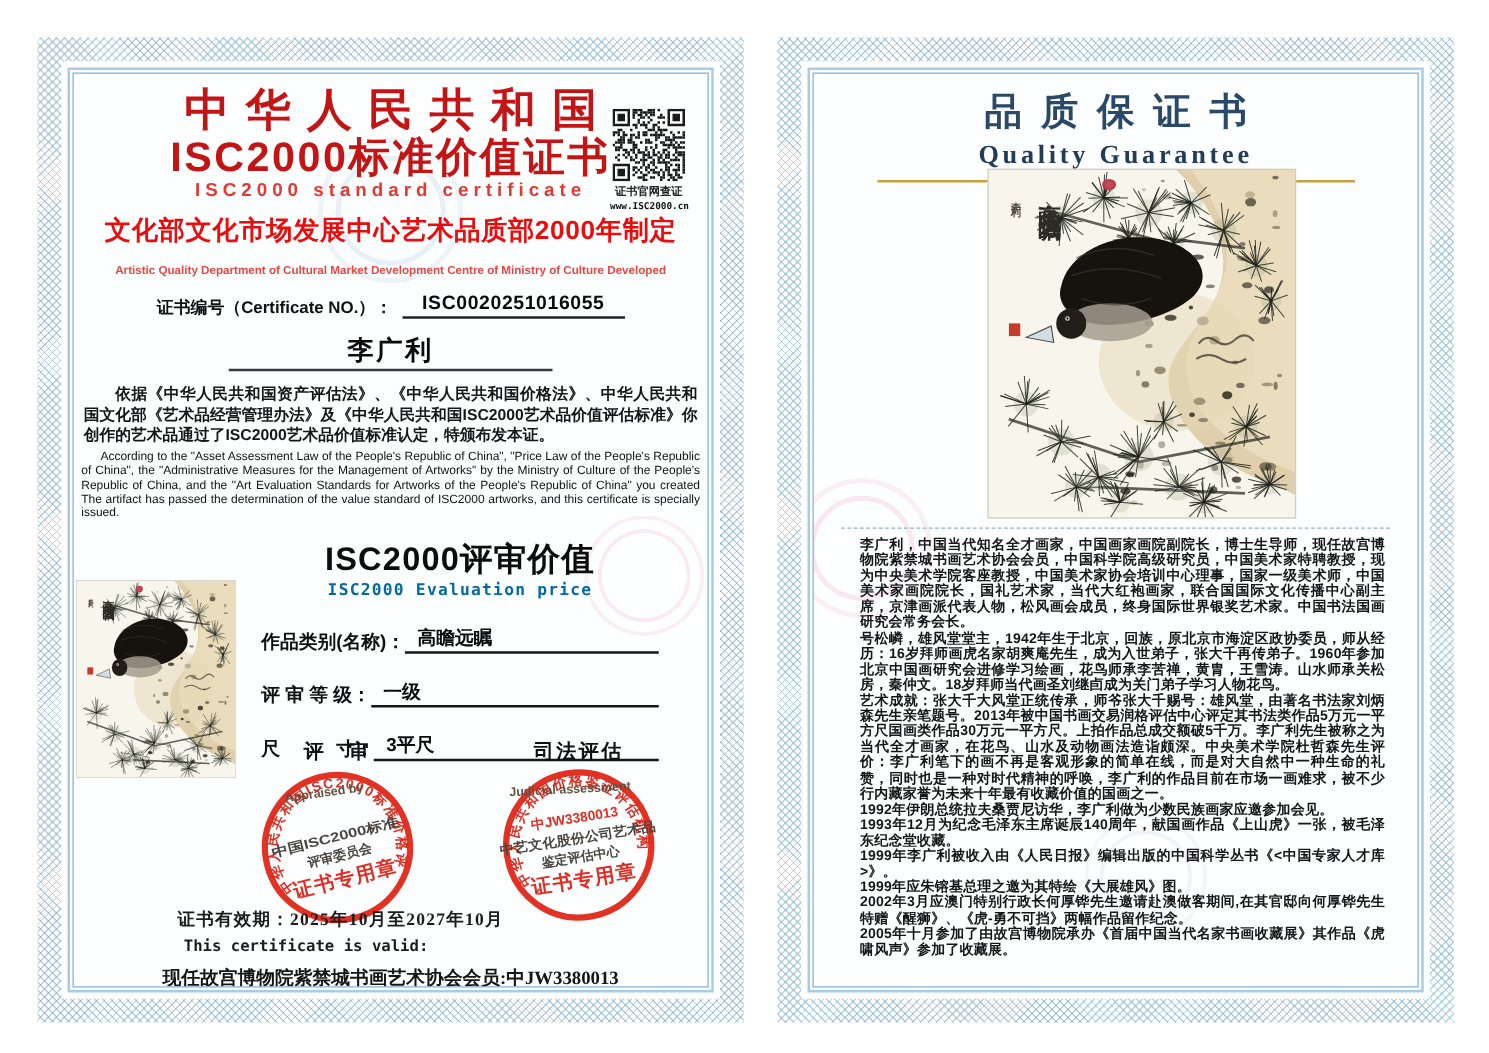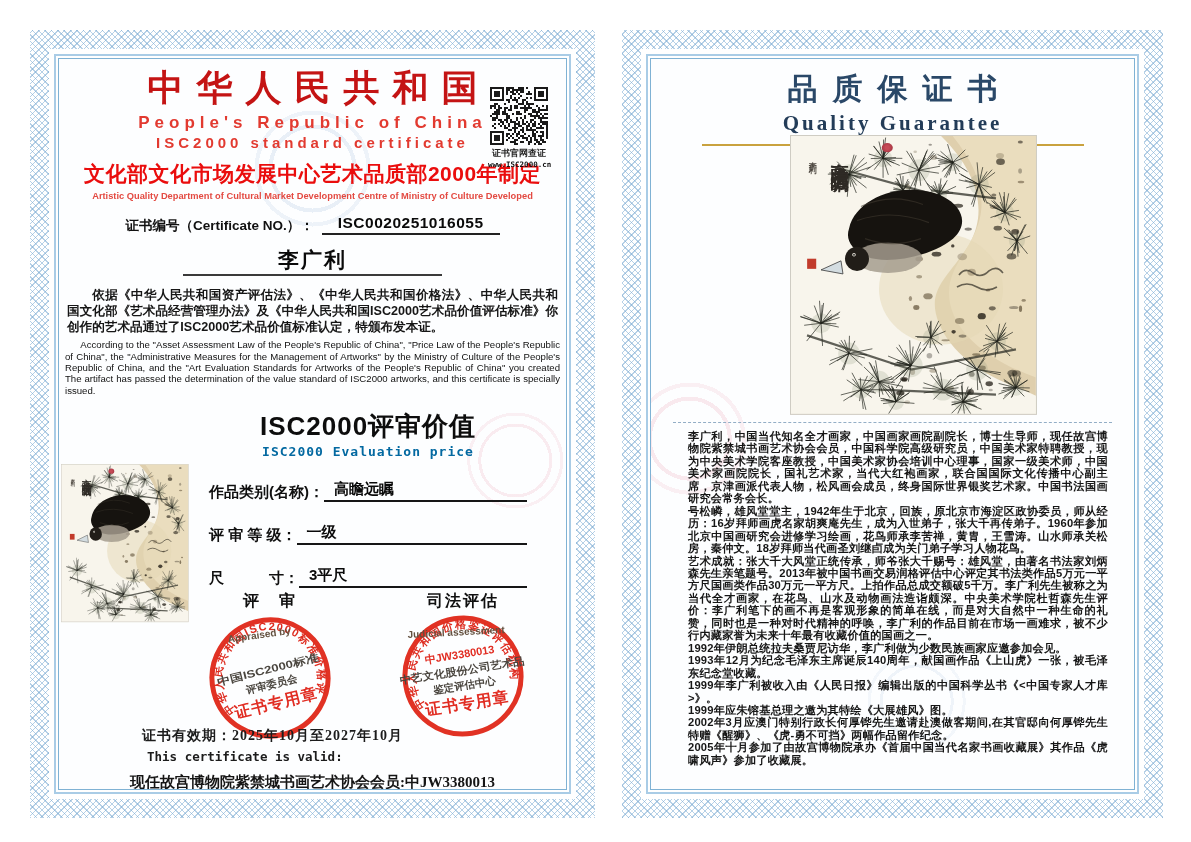--- a/index.html
+++ b/index.html
@@ -26,21 +26,21 @@
     radial-gradient(circle at 8% 52%, rgba(255,255,255,0) 0 38px, rgba(232,150,170,.20) 38px 42px, rgba(255,255,255,0) 42px 52px, rgba(232,150,170,.14) 52px 56px, rgba(255,255,255,0) 56px),
     radial-gradient(circle at 55% 88%, rgba(255,255,255,0) 0 34px, rgba(150,180,215,.14) 34px 37px, rgba(255,255,255,0) 37px 46px, rgba(150,180,215,.10) 46px 49px, rgba(255,255,255,0) 49px);}
 
   
   .lc{position:relative;height:100%;text-align:center;padding-top:8px;box-sizing:border-box;}
   .t1{margin:2px 0 0;font-size:36px;font-weight:900;color:#c41414;letter-spacing:13px;padding-left:13px;line-height:1.05;}
   .t2{margin:2px 0 0;font-size:33px;font-weight:900;color:#c41414;letter-spacing:2px;line-height:1.05;}
   .te1{margin-top:6px;font-size:17px;font-weight:800;color:#e23a30;letter-spacing:5px;}
   .te2{margin-top:1px;font-size:15px;font-weight:800;color:#e23a30;letter-spacing:4px;}
   .issuer{margin-top:9px;font-size:21px;font-weight:900;color:#ea0d0d;letter-spacing:.5px;}
-  .issuer-en{margin-top:3px;font-size:9.3px;font-weight:700;color:#e34a42;}
+  .issuer-en{margin-top:13px;font-size:9.3px;font-weight:700;color:#e34a42;}
   .certno-row{margin-top:13px;display:flex;justify-content:center;align-items:flex-end;gap:8px;font-size:13.5px;font-weight:600;color:#111;}
   .cn-val{font-size:15.5px;font-weight:800;color:#0a0a0a;border-bottom:2px solid #222;padding:0 16px 1px;letter-spacing:.5px;}
   .holder{margin-top:11px;}
   .holder span{font-size:21px;font-weight:800;color:#0a0a0a;border-bottom:2px solid #3a3a3a;padding:0 95px 3px;letter-spacing:2px;}
   .stmt-zh{margin:13px 8px 0;text-align:justify;text-indent:2em;font-size:12.6px;line-height:16.2px;font-weight:700;color:#161616;}
   .stmt-en{margin:4px 6px 0;text-align:justify;text-indent:1.6em;font-size:9.6px;line-height:11.3px;font-weight:500;color:#101010;}
   .eval-sec{margin:13px 0 0 150px;width:318px;text-align:center;}
   .ev-t1{font-size:26px;font-weight:800;color:#0d0d0d;letter-spacing:1px;}
   .ev-t2{font-family:"DejaVu Sans Mono","Liberation Mono",monospace;font-size:13px;font-weight:700;letter-spacing:1px;color:#0369a1;}
   .field-row{display:flex;align-items:flex-end;margin-top:21px;text-align:left;}
@@ -94,21 +94,21 @@
 <body>
 
 <div class="page">
 
   <section class="cert left">
     <div class="cert-inner">
       <div class="watermark"></div>
       <div class="content lc">
 
         <h1 class="t1">中华人民共和国</h1>
-        <div class="te1">People's Republic of China</div>
+        <h1 class="t2">ISC2000标准价值证书</h1>
         <div class="te2">ISC2000 standard certificate</div>
         <div class="issuer">文化部文化市场发展中心艺术品质部2000年制定</div>
         <div class="issuer-en">Artistic Quality Department of Cultural Market Development Centre of Ministry of Culture Developed</div>
 
         <div class="qr-box">
           <svg class="qr-svg" viewBox="0 0 29 29">
               <rect x="8" y="0" width="1" height="1" fill="#1a1a1a"></rect>
               <rect x="9" y="0" width="1" height="1" fill="#1a1a1a"></rect>
               <rect x="10" y="0" width="1" height="1" fill="#1a1a1a"></rect>
               <rect x="11" y="0" width="1" height="1" fill="#1a1a1a"></rect>

